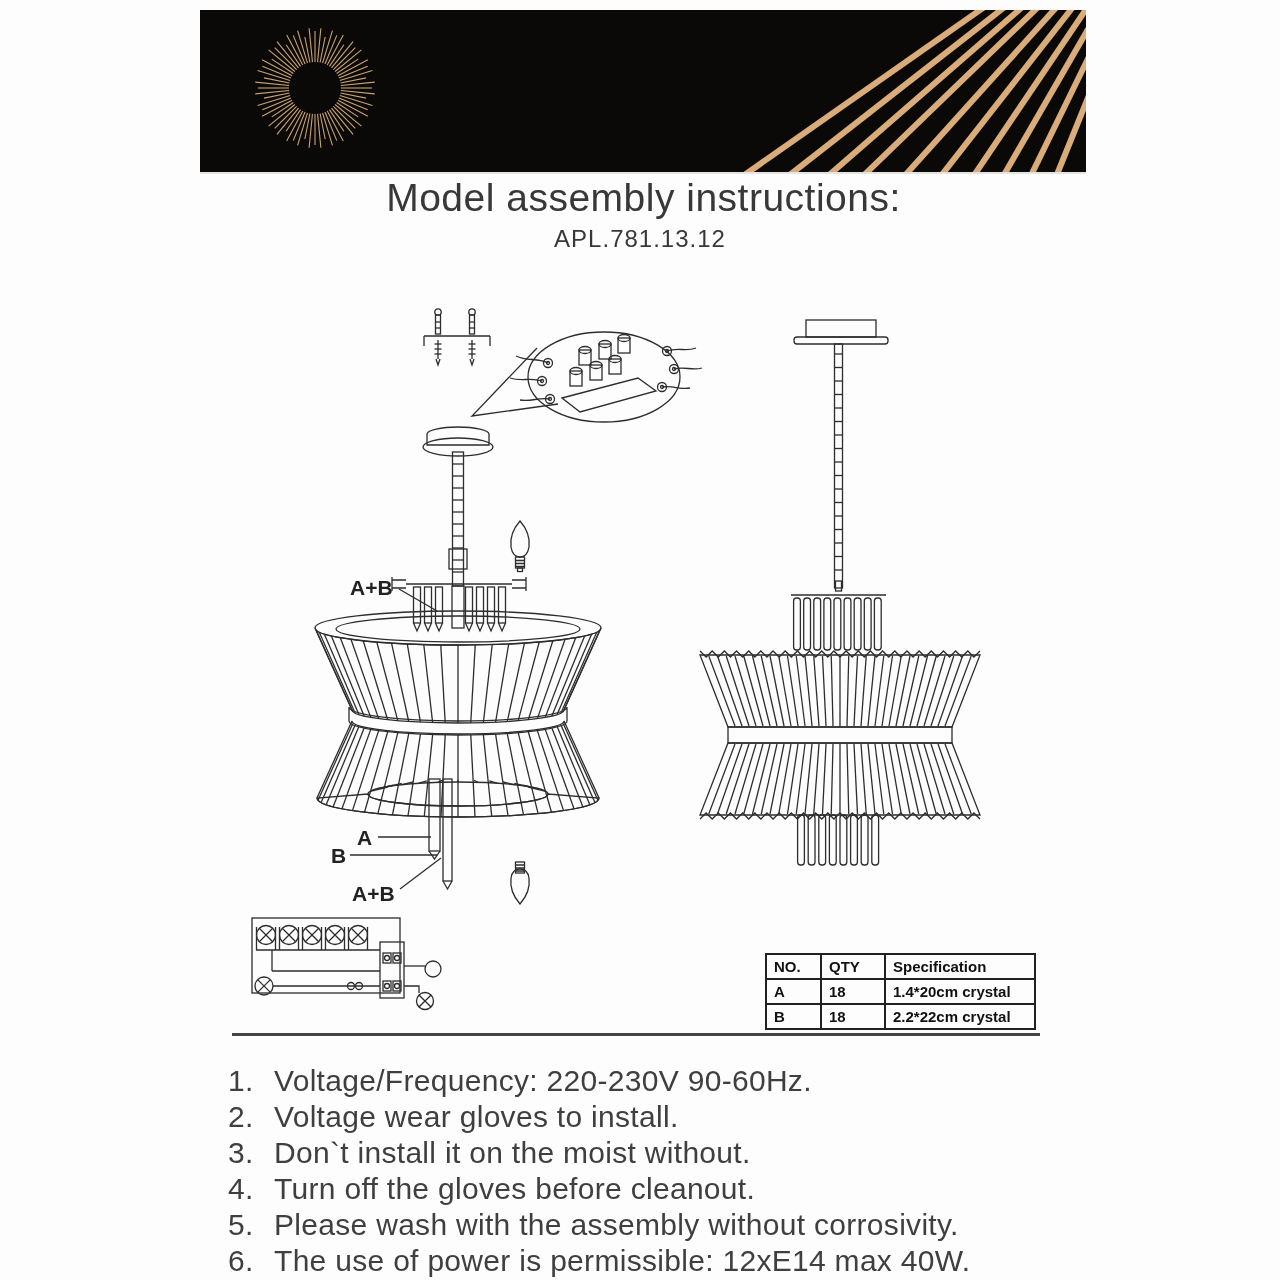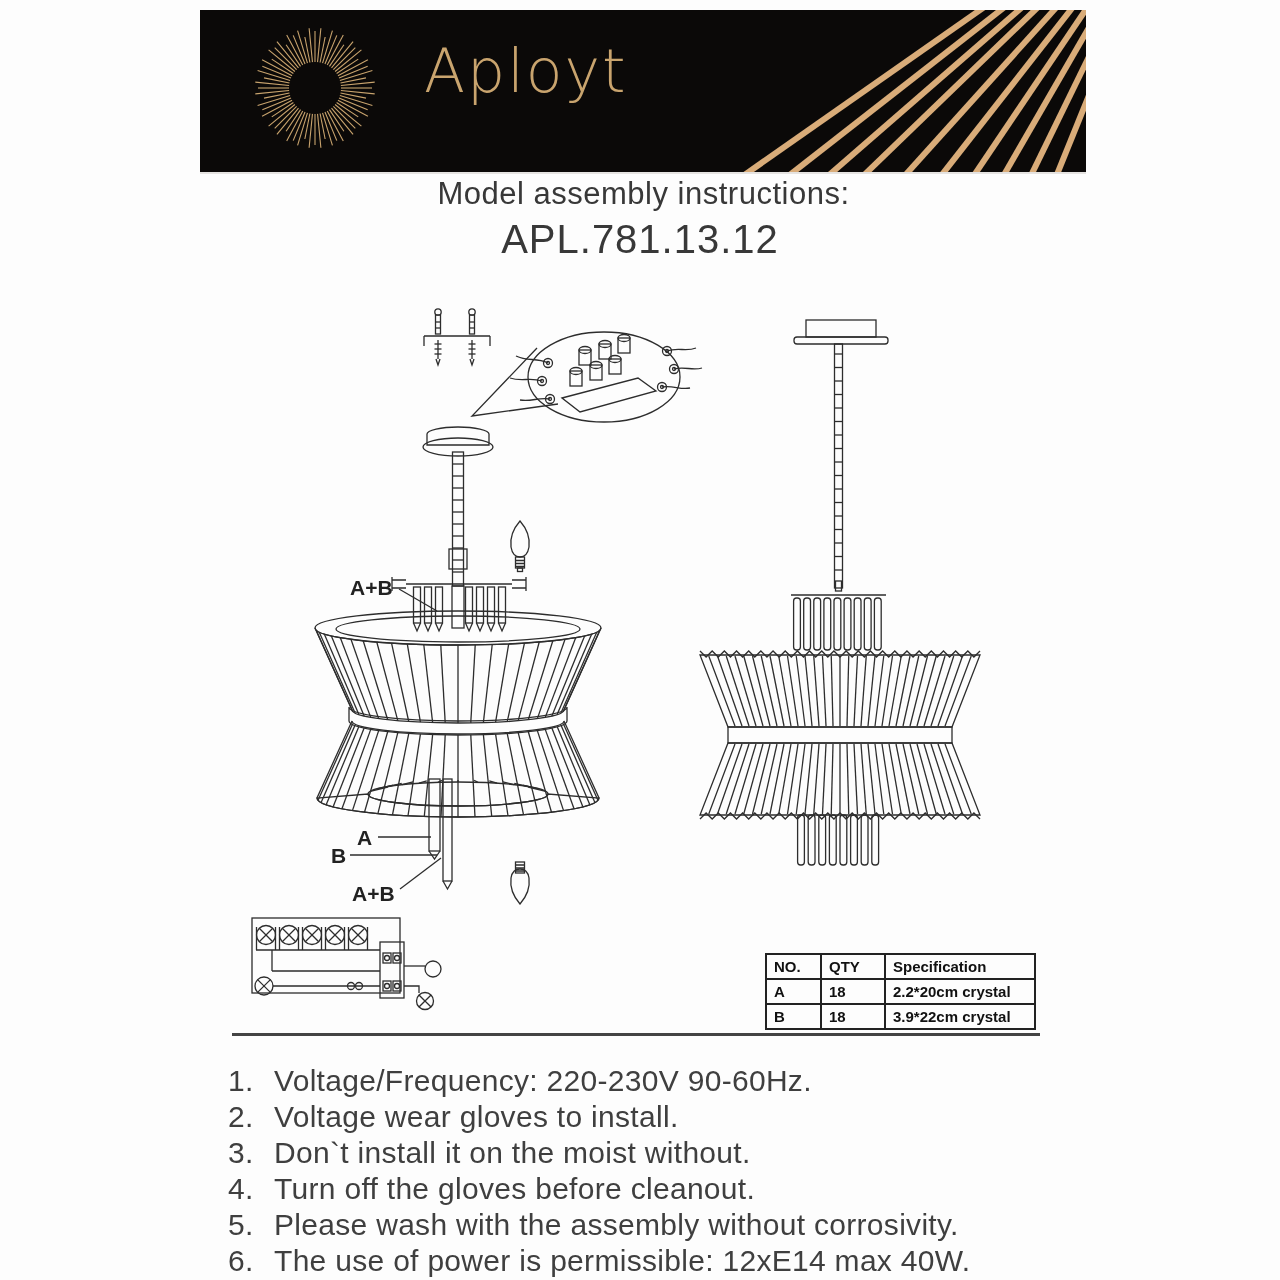--- a/index.html
+++ b/index.html
@@ -8,22 +8,22 @@
         font-family:"Liberation Sans",sans-serif;}
   
   .banner{position:absolute;left:200px;top:10px;width:886px;height:162px;
           background:var(--banner);overflow:hidden;border-bottom:2px solid #e5e3e1;}
   .banner svg{position:absolute;left:0;top:0;}
   .brand{position:absolute;left:224px;top:30px;font-size:60px;line-height:62px;
          font-weight:300;letter-spacing:2px;color:var(--gold);
          font-family:"DejaVu Sans",sans-serif;}
   
   .title-block{position:absolute;left:0;top:176px;width:1280px;text-align:center;color:#383838;}
-  .title-line1{font-size:31px;letter-spacing:.5px;padding-left:7px;}
-  .title-line2{font-size:40px;margin-top:5px;letter-spacing:1px;}
+  .title-line1{font-size:39px;letter-spacing:.5px;padding-left:7px;}
+  .title-line2{font-size:24px;margin-top:5px;letter-spacing:1px;}
   
   #art{position:absolute;left:0;top:0;}
   #art path,#art line,#art rect,#art ellipse,#art circle,#art polyline,#art polygon{
       stroke:var(--line);fill:none;stroke-width:1.3;}
   .lbl{font:700 21px "Liberation Sans",sans-serif;fill:#222;stroke:none;}
   
   .parts-table{position:absolute;left:765px;top:953px;border-collapse:collapse;}
   .parts-table td,.parts-table th{border:2px solid #222;font-weight:700;font-size:15px;
       color:#111;text-align:left;padding:1px 4px 1px 7px;height:21px;
       font-family:"Liberation Sans",sans-serif;}
@@ -115,21 +115,20 @@
           <line x1="980" y1="-140" x2="630.0000000000002" y2="466.2177826491071" stroke="#d9ac79" stroke-width="6"></line>
           <line x1="980" y1="-140" x2="588.5649675704774" y2="440.32630078852924" stroke="#d9ac79" stroke-width="6"></line>
           <line x1="980" y1="-140" x2="549.0369672720392" y2="411.60752752470546" stroke="#d9ac79" stroke-width="6"></line>
           <line x1="980" y1="-140" x2="511.60857554879925" y2="380.201377834176" stroke="#d9ac79" stroke-width="6"></line>
           <line x1="980" y1="-140" x2="476.46213976294416" y2="346.260859321298" stroke="#d9ac79" stroke-width="6"></line>
           <line x1="980" y1="-140" x2="451.70329384405954" y2="319.2413202933551" stroke="#d9ac79" stroke-width="6"></line>
           <line x1="980" y1="-140" x2="428.39247247529465" y2="290.96303272796087" stroke="#d9ac79" stroke-width="6"></line>
           <line x1="980" y1="-140" x2="406.5935689977059" y2="261.50350544573246" stroke="#d9ac79" stroke-width="6"></line>
         </g>
     </svg>
-    <div class="brand">Aployt</div>
   </div>
 
   <div class="title-block">
     <div class="title-line1">Model assembly instructions:</div>
     <div class="title-line2">APL.781.13.12</div>
   </div>
 
   <svg id="art" width="1280" height="1280">
 
     <g>
@@ -522,26 +521,26 @@
       </colgroup>
     <tbody>
         <tr>
       <th>NO.</th>
       <th>QTY</th>
       <th>Specification</th>
     </tr>
     <tr>
       <td>A</td>
       <td>18</td>
-      <td>2.2*20cm crystal</td>
+      <td>1.4*20cm crystal</td>
     </tr>
     <tr>
       <td>B</td>
       <td>18</td>
-      <td>3.9*22cm crystal</td>
+      <td>2.2*22cm crystal</td>
     </tr>
   </tbody>
     </table>
 
   <div class="rule"></div>
 
   <div class="instructions">
     <div class="inst">
       <span class="num">1.</span>
       <span class="txt">Voltage/Frequency: 220-230V 90-60Hz.</span>

